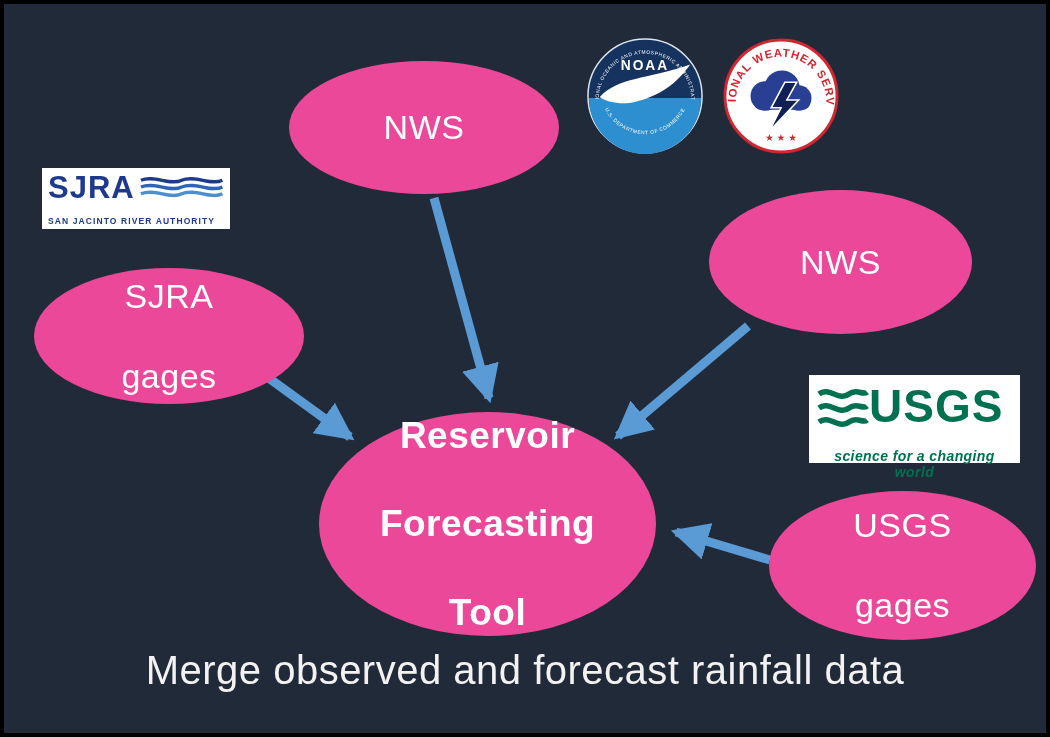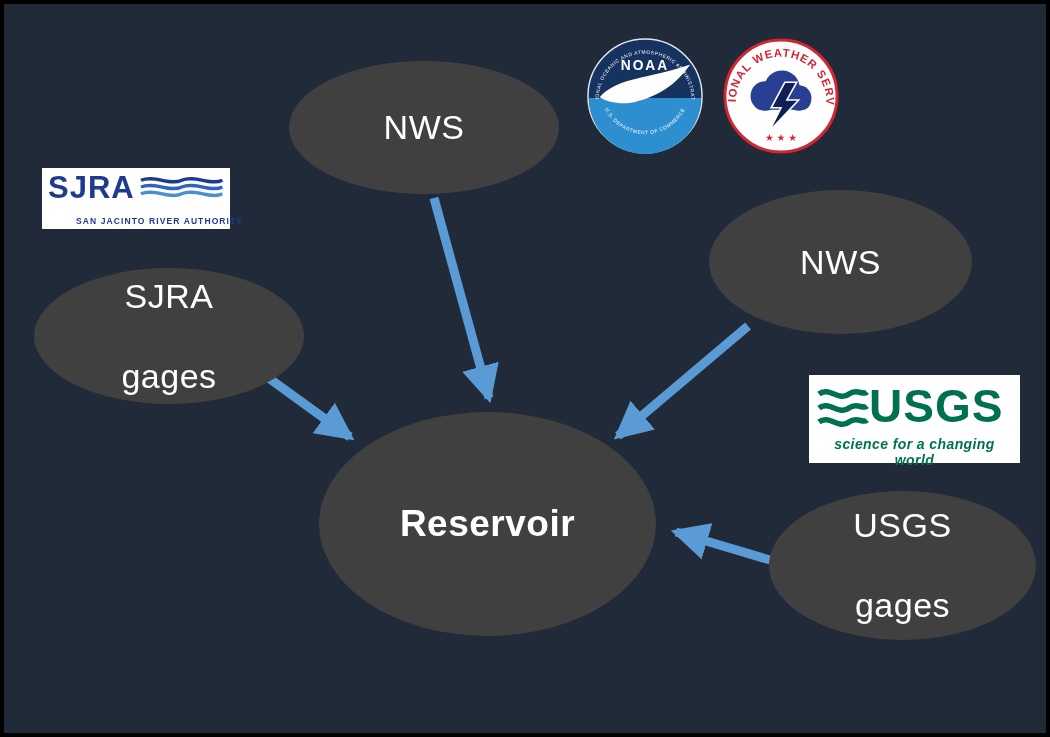--- a/index.html
+++ b/index.html
@@ -15,21 +15,21 @@
   }
 
   .arrows {
     position:absolute; left:0; top:0;
     width:1050px; height:737px;
     pointer-events:none;
   }
 
   .ellipse {
     position:absolute;
-    background:#404040;
+    background:#ec4899;
     border-radius:50%;
     display:flex; flex-direction:column;
     align-items:center; justify-content:center;
     color:#fff;
     text-align:center;
     gap:35px;
   }
   .ellipse .line { font-size:34px; line-height:1.32; letter-spacing:.5px; }
   .center-ellipse .line { font-size:37px; font-weight:bold; line-height:1.45; }
 
@@ -50,42 +50,42 @@
     padding:4px 6px 3px 6px;
     display:flex; flex-direction:column; justify-content:space-between;
   }
   .sjra-top { display:flex; align-items:center; gap:4px; }
   .sjra-acronym {
     color:#1e3a8f; font-weight:bold; font-size:31px; line-height:1;
     letter-spacing:1px;
   }
   .sjra-sub {
     color:#1e3a8f; font-weight:bold; font-size:8.5px;
-    letter-spacing:1.1px; white-space:nowrap;margin-left:28px;
+    letter-spacing:1.1px; white-space:nowrap;
   }
 
   
   .noaa-logo { position:absolute; left:582px; top:33px; width:118px; height:118px; }
   .nws-logo  { position:absolute; left:718px; top:33px; width:118px; height:118px; }
 
   
   .usgs-logo {
     position:absolute; left:805px; top:371px;
     width:211px; height:88px;
     background:#fff;
     padding:6px 8px 4px 8px;
   }
   .usgs-row { display:flex; align-items:center; height:50px; }
   .usgs-acronym {
     color:#007150; font-weight:bold; font-size:46px; line-height:1;
     letter-spacing:1px;
   }
   .usgs-tagline {
     color:#007150; font-style:italic; font-weight:bold;
-    font-size:14px; margin-top:5px; letter-spacing:.4px;
+    font-size:14px; margin-top:17px; letter-spacing:.4px;
     text-align:center;
   }
 </style>
 </head>
 <body>
 
 <div class="canvas">
 
   <svg class="arrows" viewBox="0 0 1050 737" aria-hidden="true">
     <defs>
@@ -112,20 +112,22 @@
     <span class="line">gages</span>
   </div>
 
   <div class="ellipse" style="left:765px; top:487px; width:267px; height:149px;">
     <span class="line">USGS</span>
     <span class="line">gages</span>
   </div>
 
   <div class="ellipse center-ellipse" style="left:315px; top:408px; width:337px; height:224px;">
     <span class="line">Reservoir</span>
+    <span class="line">Forecasting</span>
+    <span class="line">Tool</span>
   </div>
 
   <div class="sjra-logo">
     <div class="sjra-top">
       <span class="sjra-acronym">SJRA</span>
       <svg width="88" height="26" viewBox="0 0 88 26" aria-hidden="true">
         <path d="M2,5  C 16,-1 32,11 44,5  C 58,-1 74,11 86,5" stroke="#1e3a8f" stroke-width="3.4" fill="none"></path>
         <path d="M2,12 C 16,6  32,18 44,12 C 58,6  74,18 86,12" stroke="#2d63b8" stroke-width="3.4" fill="none"></path>
         <path d="M2,19 C 16,13 32,25 44,19 C 58,13 74,25 86,19" stroke="#4b8fd0" stroke-width="3.4" fill="none"></path>
       </svg>
@@ -177,14 +179,15 @@
       <svg width="52" height="44" viewBox="0 0 52 44" aria-hidden="true">
         <path d="M2,10 C 12,2  22,18 32,10 C 40,4  46,12 50,8" stroke="#007150" stroke-width="5.5" fill="none"></path>
         <path d="M2,24 C 12,16 22,32 32,24 C 40,18 46,26 50,22" stroke="#007150" stroke-width="5.5" fill="none"></path>
         <path d="M2,38 C 12,30 22,46 32,38 C 40,32 46,40 50,36" stroke="#007150" stroke-width="5.5" fill="none"></path>
       </svg>
       <span class="usgs-acronym">USGS</span>
     </div>
     <div class="usgs-tagline">science for a changing world</div>
   </div>
 
+  <div class="caption">Merge observed and forecast rainfall data</div>
 
 </div>
 
 </body></html>

